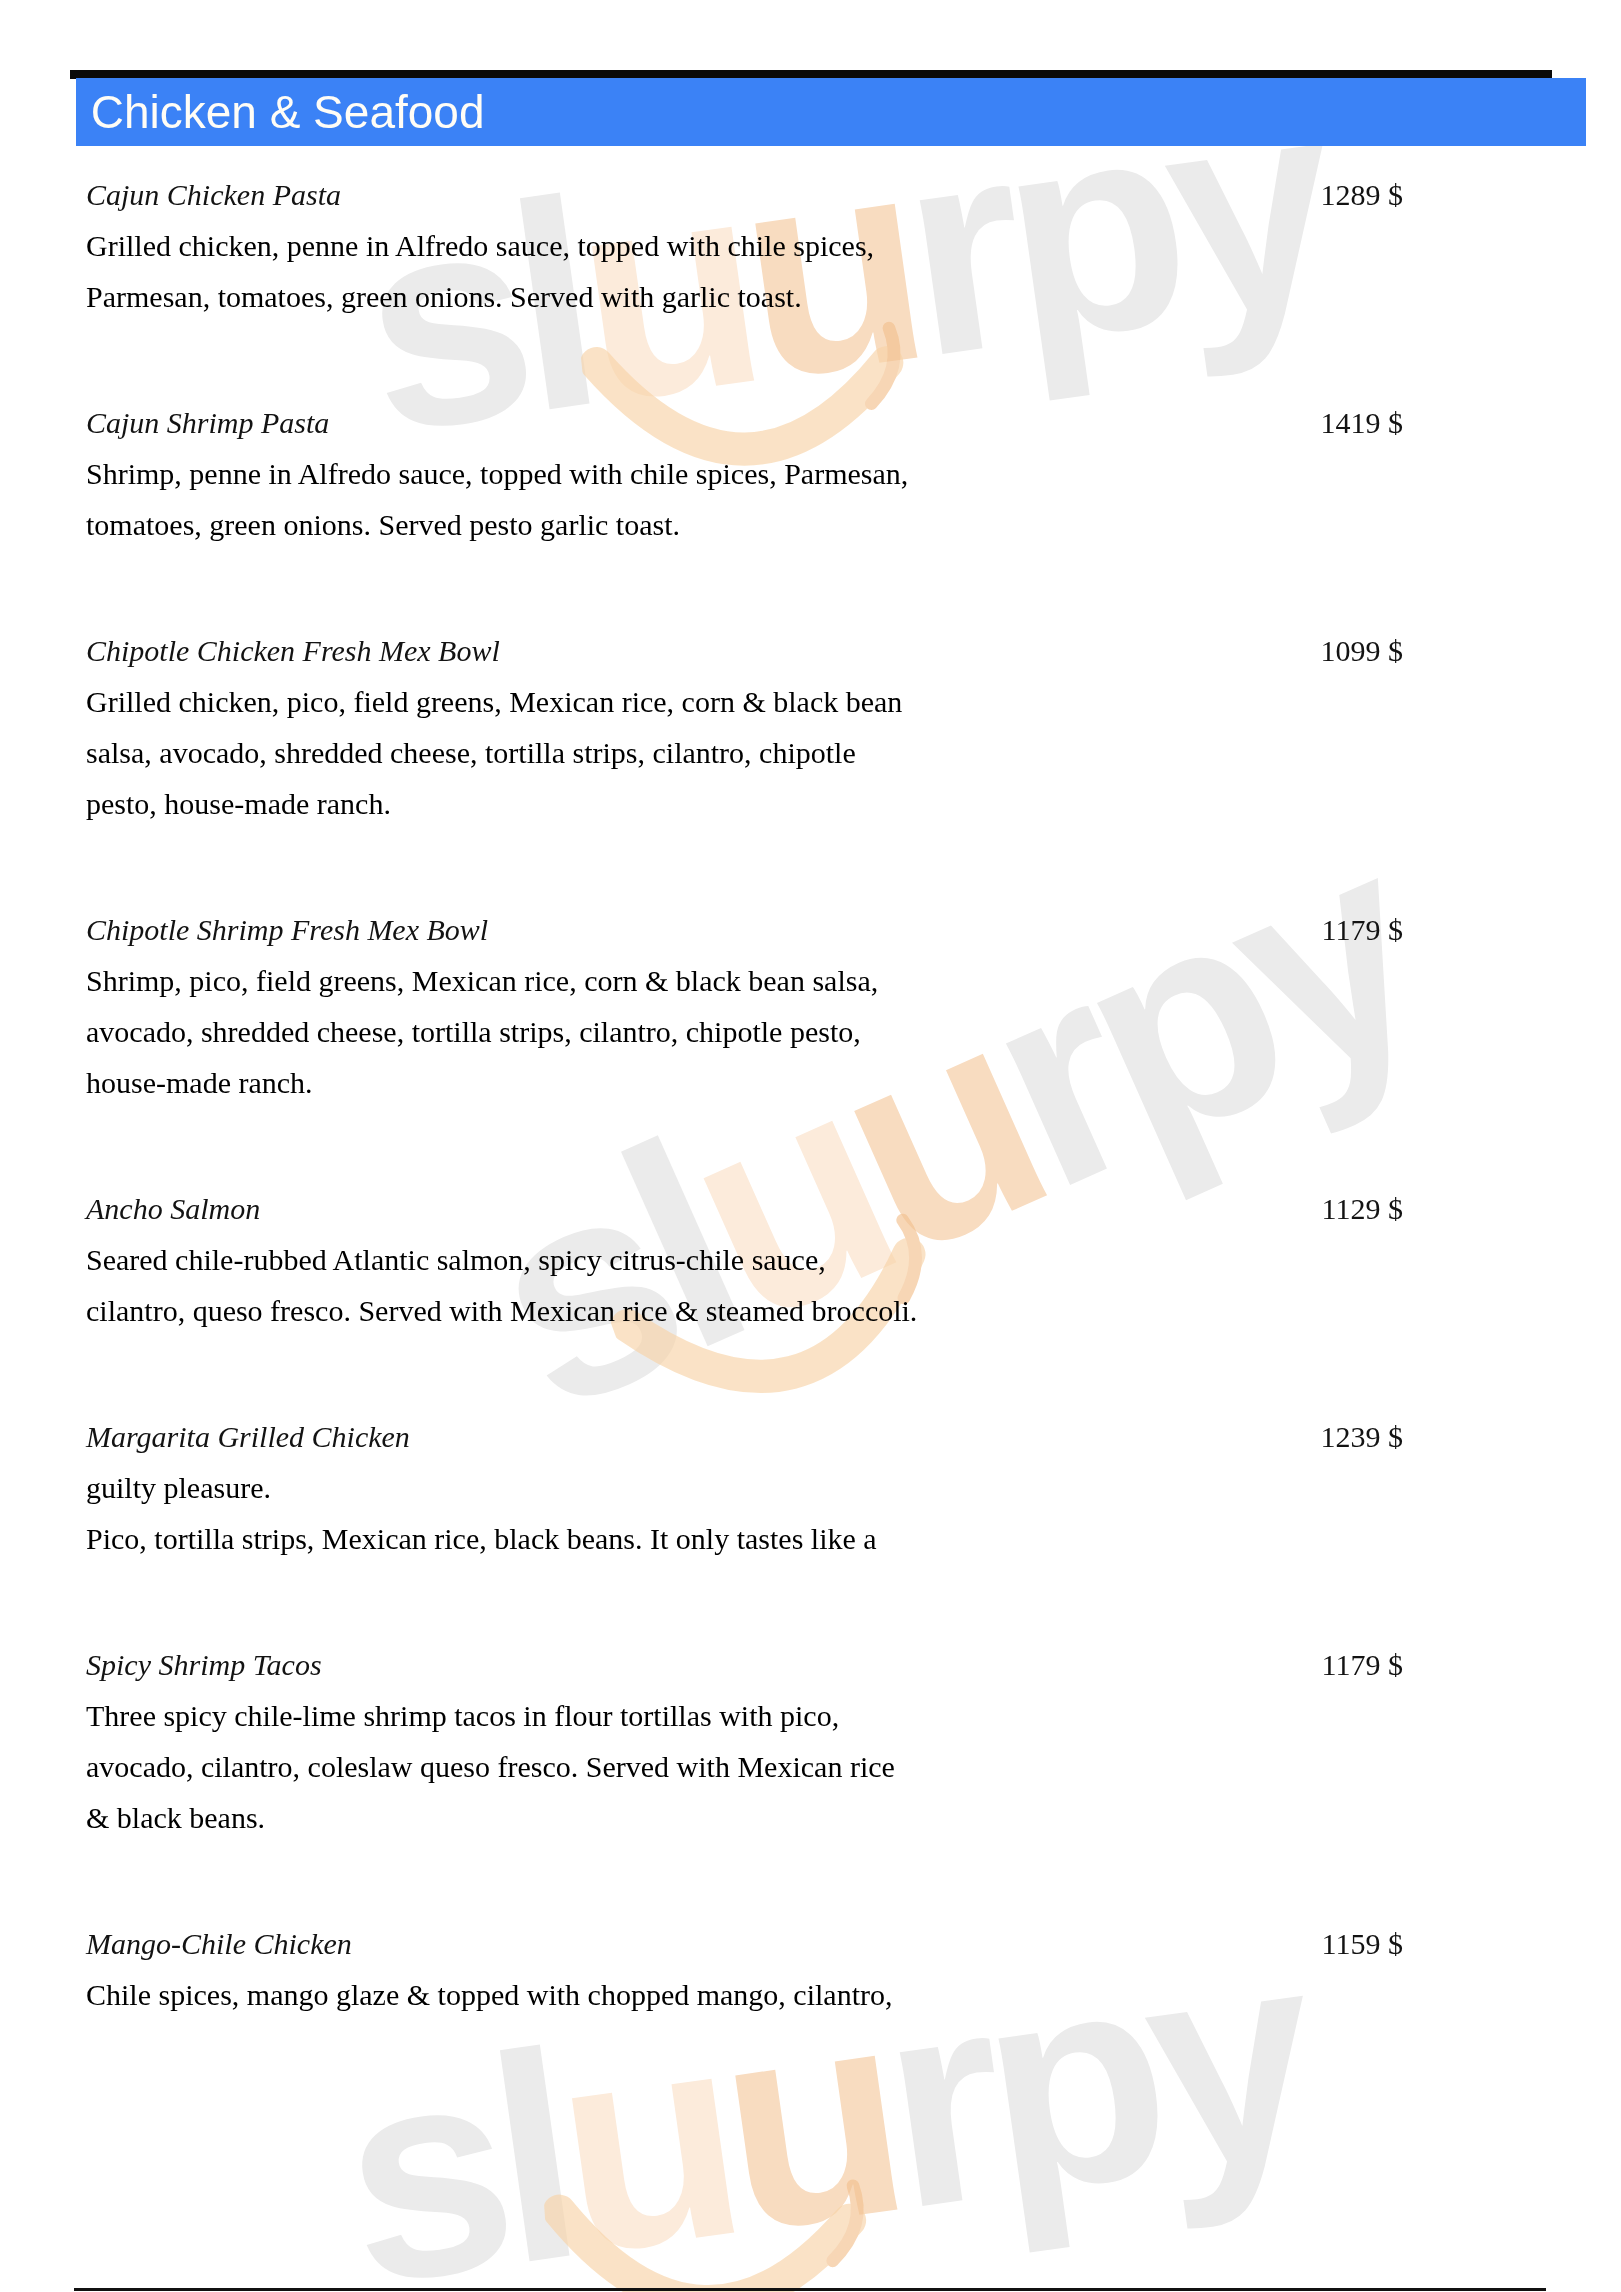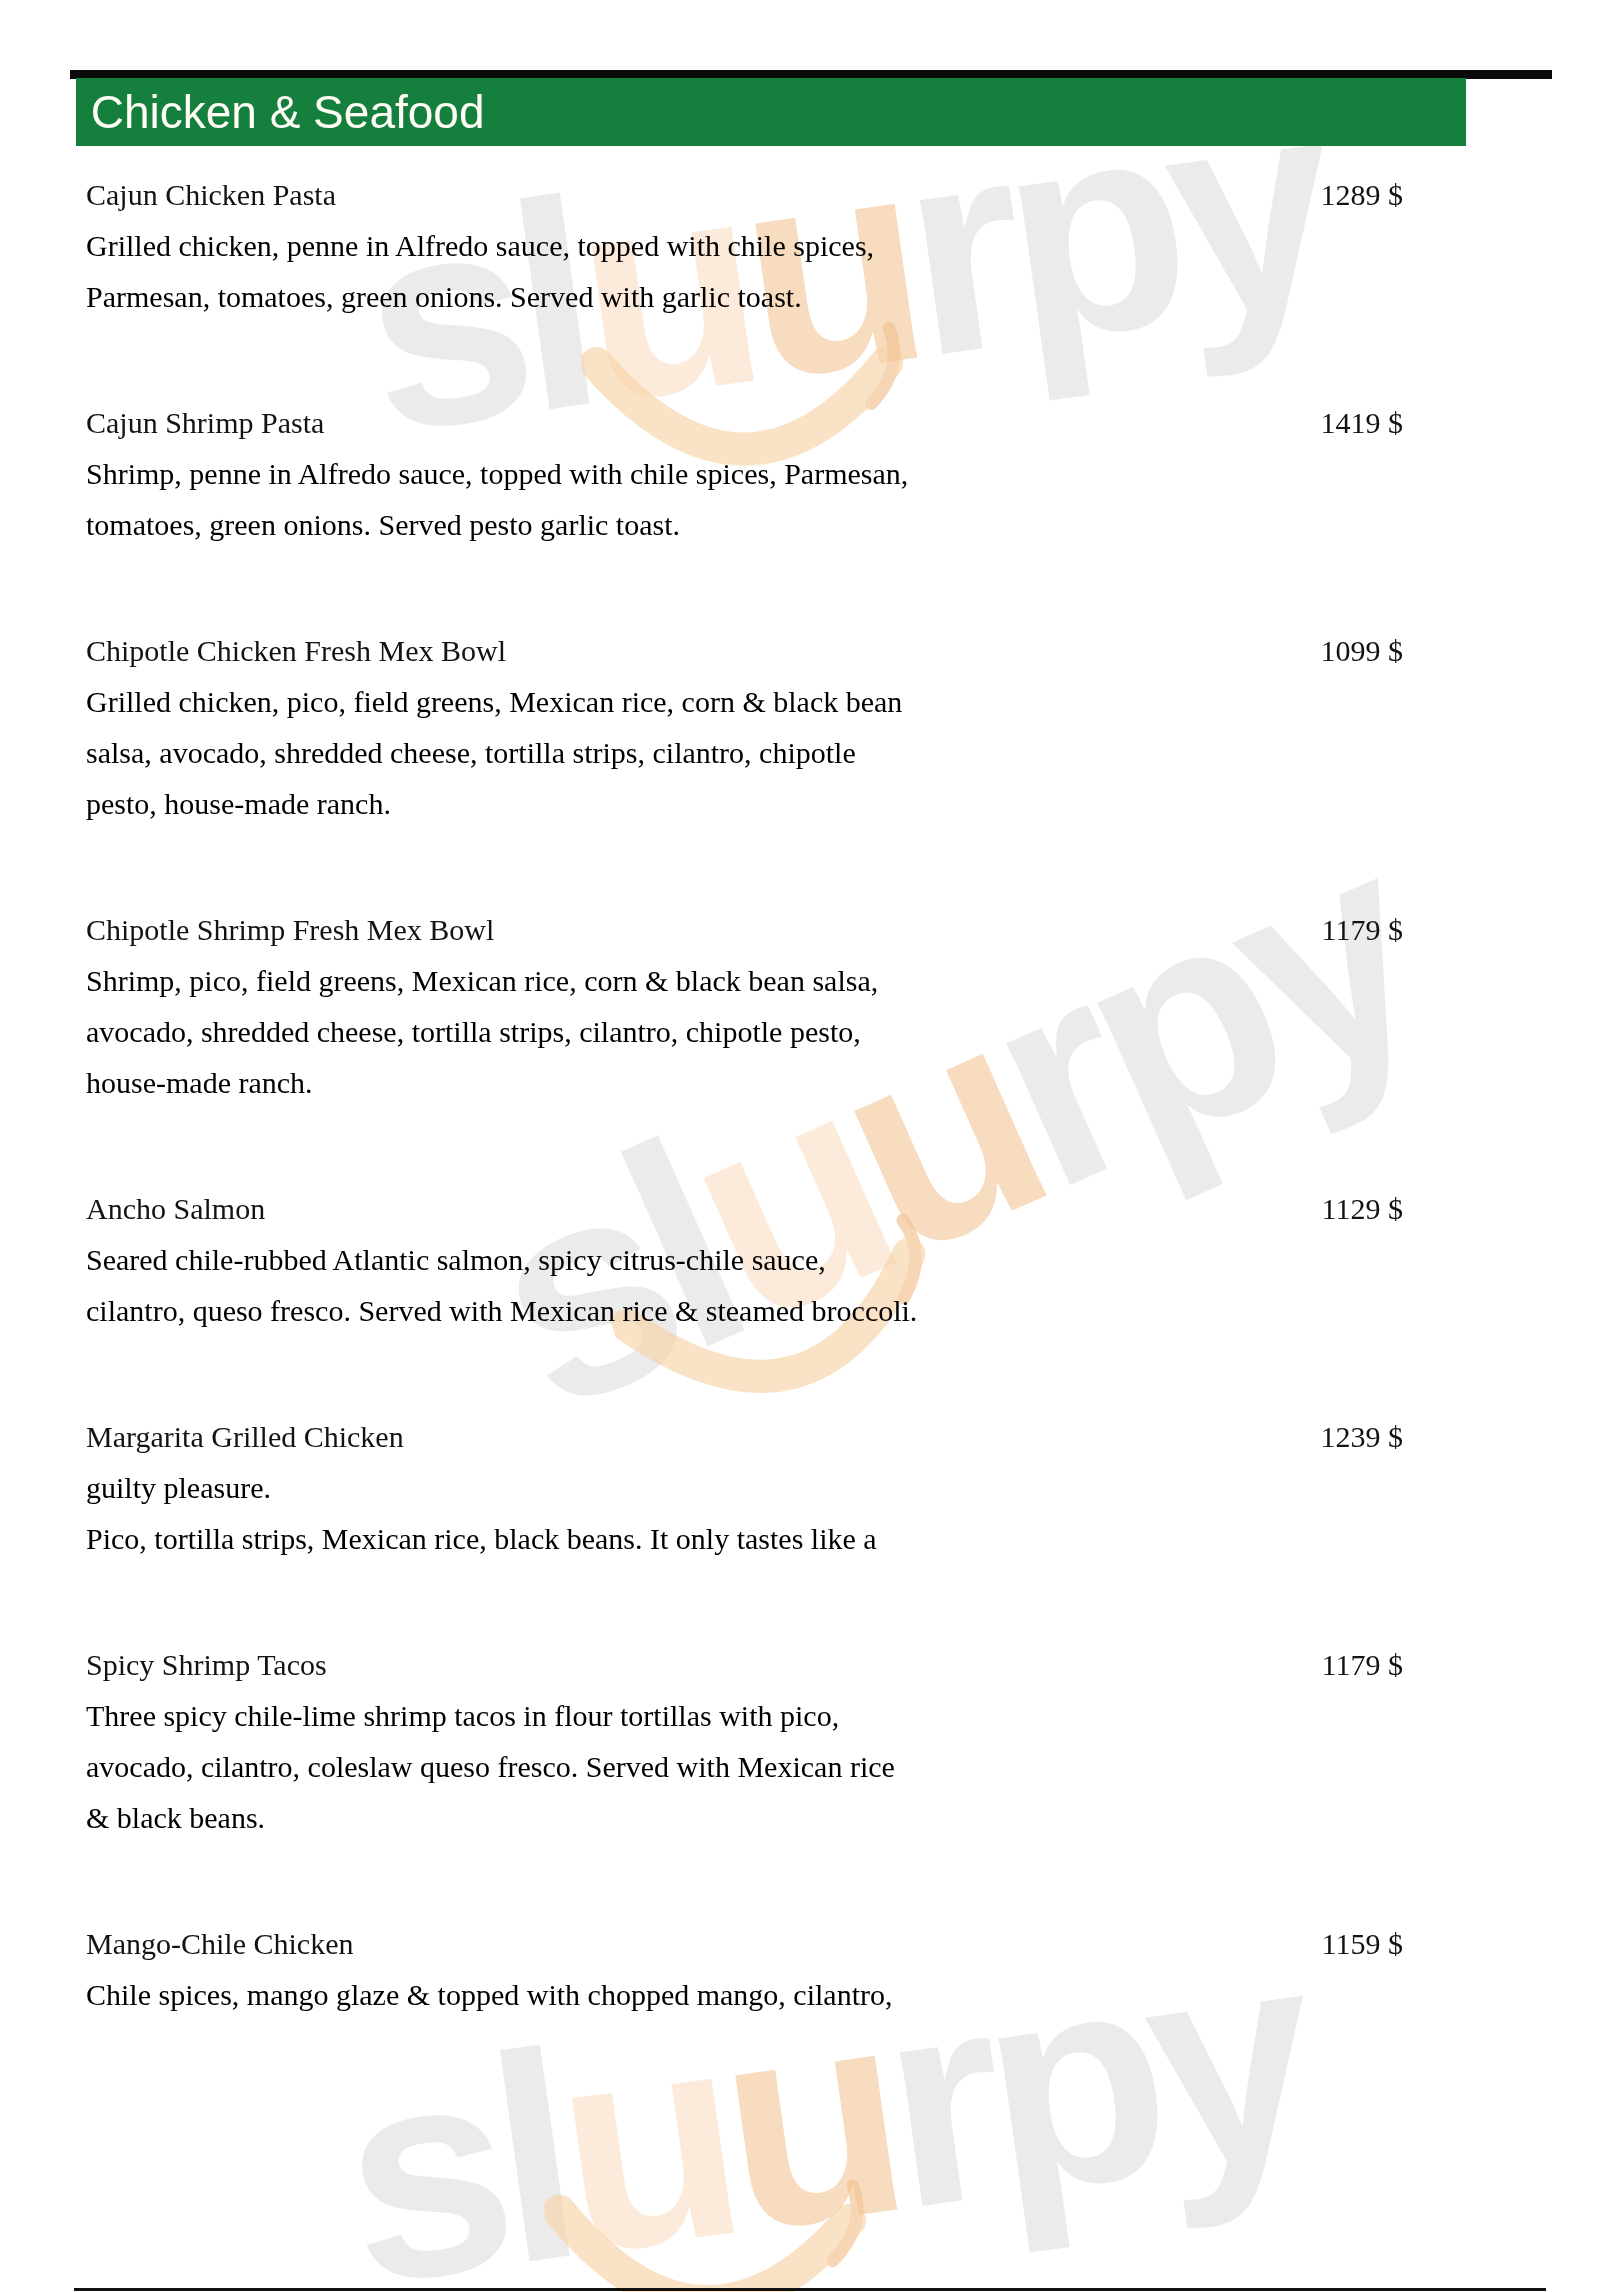--- a/index.html
+++ b/index.html
@@ -39,22 +39,22 @@
   .top-bar{
     position:absolute;
     left:70px;top:70px;
     width:1482px;height:8.8px;
     background:#0a0a0a;
     z-index:2;
   }
   .section-banner{
     position:absolute;
     left:76px;top:78px;
-    width:1390px;height:68px;
-    background:#15803d;
+    width:1510px;height:68px;
+    background:#3b82f6;
     display:flex;
     align-items:center;
     z-index:2;
   }
   .section-banner .title{
     font-family:"Liberation Sans", sans-serif;
     font-size:46px;
     color:#fffdf6;
     padding-left:14.7px;
     line-height:1;
@@ -69,21 +69,21 @@
   }
   .item{margin-bottom:75px;}
   .item-head{
     display:flex;
     justify-content:space-between;
     align-items:baseline;
     line-height:51px;
     font-size:30px;
     color:#131313;
   }
-  .item-name{white-space:nowrap;}
+  .item-name{white-space:nowrap;font-style:italic;}
   .item-price{white-space:nowrap;}
   .desc-line{
     font-size:30px;
     line-height:51px;
     color:#000000;
     white-space:nowrap;
   }
 
   
   .bottom-rule{

